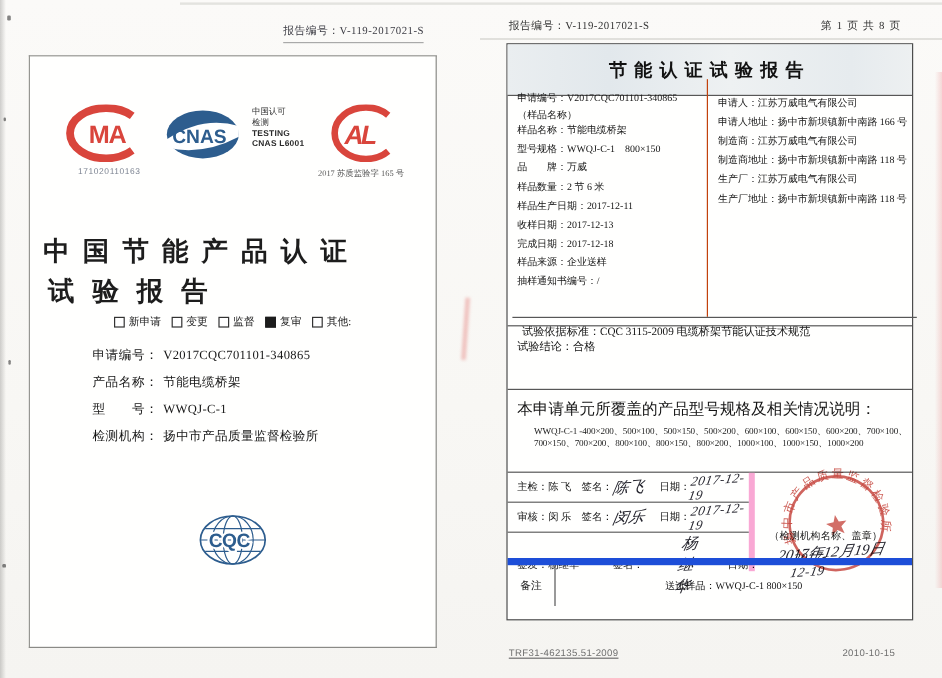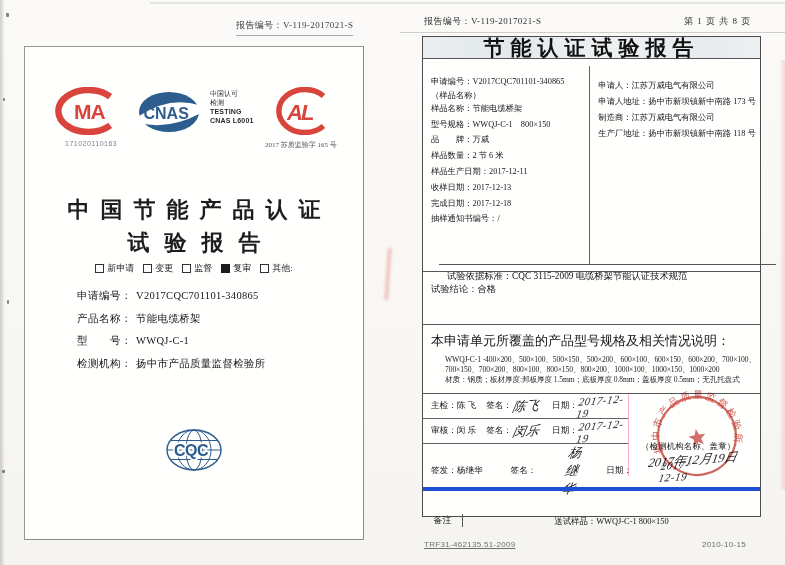--- a/index.html
+++ b/index.html
@@ -14,67 +14,67 @@
   .red-sliver{left:386px;top:248px;width:4px;height:52px;background:#e2706c;opacity:.38;filter:blur(1.4px);transform:rotate(4deg);}
   .pink-edge{left:779px;top:60px;width:6px;height:430px;background:linear-gradient(90deg,rgba(230,130,130,0),rgba(230,130,130,.28));}
   
   .lp-report{left:236px;top:19px;font-size:9px;color:#3c3c44;border-bottom:1px solid #a9a9a9;padding-bottom:3px;letter-spacing:.4px;}
   .lp-box{left:24px;top:46px;width:338px;height:492px;background:#fffffe;border:1px solid #969692;border-right-color:#8a8a86;border-bottom-color:#8a8a86;}
   .lp-box .abs{position:absolute;}
   .cma-num{left:40px;top:93px;font-size:7px;color:#7b8290;letter-spacing:.5px;font-family:"Liberation Sans",sans-serif;}
   .cnas-cap{left:185px;top:42px;font-size:7px;line-height:9px;color:#2b2b2b;font-family:"Liberation Sans",sans-serif;}
   .cnas-cap .b{font-weight:bold;letter-spacing:.2px;}
   .cal-cap{left:240px;top:93px;font-size:7px;color:#555;}
-  .lp-title{left:0;top:148px;width:100%;text-align:center;font-size:22px;font-weight:600;color:#1d1d1d;letter-spacing:11px;padding-left:11px;box-sizing:border-box;}
+  .lp-title{left:0;top:148px;width:100%;text-align:left;font-size:22px;font-weight:600;color:#1d1d1d;letter-spacing:11px;padding-left:11px;box-sizing:border-box;}
   .lp-title2{top:181px;letter-spacing:15px;padding-left:15px;}
   .cbx-row{left:0;top:215px;width:100%;display:flex;justify-content:center;gap:9px;font-size:9px;color:#222;}
   .cbx-item{display:inline-flex;align-items:center;}
   .cbx{width:7px;height:7px;border:1px solid #333;display:inline-block;margin-right:3px;background:#fff;}
   .cbx.filled{background:#1c1c1c;border-color:#1c1c1c;}
   .lp-fields{left:52px;top:242px;}
   .fline{height:22.5px;font-size:10.5px;color:#161616;white-space:nowrap;}
   .fline .flabel{letter-spacing:.5px;}
   .fline .fvalue{margin-left:4px;letter-spacing:.3px;}
   
   .rp-report{left:424px;top:15px;font-size:9px;color:#333;letter-spacing:.4px;}
   .rp-page{left:684px;top:15px;font-size:9px;color:#333;letter-spacing:1px;}
   .rp-headrule{left:400px;top:32px;width:385px;height:1px;background:#cfcfca;}
   .rtable{left:422px;top:36px;width:337px;height:479px;border:1.5px solid #4c4c4c;background:#fffffe;box-sizing:content-box;}
   .rtable .abs{position:absolute;}
-  .row-title{left:0;top:0;width:100%;height:22px;display:flex;align-items:center;justify-content:center;
-             font-size:21px;font-weight:bold;letter-spacing:6px;color:#111;border-bottom:1px solid #575757;box-sizing:border-box;
+  .row-title{left:0;top:0;width:100%;height:43px;display:flex;align-items:center;justify-content:center;
+             font-size:15px;font-weight:bold;letter-spacing:6px;color:#111;border-bottom:1px solid #575757;box-sizing:border-box;
              background:linear-gradient(90deg,#eaeef0 0%,#e2e8ec 25%,#eef1f2 55%,#e6ebee 85%,#edf0f1 100%);}
   .row-info{left:0;top:29px;width:100%;height:198px;display:flex;box-sizing:border-box;}
   .col-l{width:170px;border-right:1px solid #c2410c;box-sizing:border-box;padding:8px 6px 0 8px;}
   .col-r{flex:1;padding:12px 4px 0 8px;}
   .iline{font-size:8.3px;line-height:15.8px;color:#151515;white-space:nowrap;}
   .col-l .iline.sub{line-height:11px;}
   .col-r .iline{line-height:16px;}
-  .row-std{left:16px;top:227px;width:100%;height:24px;border-top:1px solid #575757;box-sizing:border-box;
+  .row-std{left:4px;top:227px;width:100%;height:24px;border-top:1px solid #575757;box-sizing:border-box;
            display:flex;align-items:center;padding-left:8px;font-size:9.3px;color:#141414;text-align:right;}
   .row-concl{left:0;top:234px;width:100%;height:36px;border-top:1px solid #575757;box-sizing:border-box;
              padding:11px 0 0 8px;font-size:9.3px;color:#141414;}
   .row-cov{left:0;top:287px;width:100%;height:69px;border-top:1px solid #575757;box-sizing:border-box;padding:7px 6px 0 8px;}
   .cov-head{font-size:13px;color:#141414;margin-bottom:5px;}
   .cline{font-size:7.6px;line-height:10.2px;color:#222;margin-left:14px;white-space:nowrap;letter-spacing:-.1px;}
   .row-sig{left:0;top:356px;width:100%;height:83px;border-top:1px solid #575757;box-sizing:border-box;display:flex;}
-  .sig-rows{width:206px;border-right:1px solid #f9a8d4;box-sizing:border-box;display:flex;flex-direction:column;}
+  .sig-rows{width:206px;border-right:5px solid #f9a8d4;box-sizing:border-box;display:flex;flex-direction:column;}
   .sig-row{flex:1;display:flex;align-items:center;padding-left:8px;font-size:8.6px;color:#141414;border-bottom:1px solid #616161;}
   .sig-row:last-child{border-bottom:none;gap:28px;}
   .sig-role{width:62px;white-space:nowrap;}
   .sig-slabel{white-space:nowrap;}
   .script{display:inline-block;font-style:italic;color:#25252e;transform:skewX(-14deg) rotate(-4deg);}
   .sig-name{font-size:13px;width:44px;margin-left:1px;}
   .sig-dlabel{white-space:nowrap;}
   .sig-date{font-size:11px;letter-spacing:.5px;}
   .stamp-cell{flex:1;position:relative;}
   .stamp-cap{left:12px;top:47px;font-size:8.4px;color:#141414;letter-spacing:.2px;}
   .stamp-date{left:20px;top:58px;font-size:12.5px;}
   .seal{left:18px;top:-4px;transform:rotate(-10deg);mix-blend-mode:multiply;opacity:.92;}
-  .row-remark{left:0;top:450px;width:100%;height:40px;border-top:4px solid #1d4ed8;box-sizing:border-box;display:flex;align-items:flex-end;}
+  .row-remark{left:0;top:428px;width:100%;height:40px;border-top:6px solid #1d4ed8;box-sizing:border-box;display:flex;}
   .remark-label{width:40px;border-right:1px solid #575757;box-sizing:border-box;display:flex;align-items:center;justify-content:center;font-size:9px;color:#141414;}
   .remark-value{flex:1;display:flex;align-items:center;justify-content:center;font-size:8.4px;color:#141414;}
   .foot-l{left:424px;top:540px;font-size:8px;color:#6f6f6f;font-family:"Liberation Sans",sans-serif;letter-spacing:.3px;text-decoration:underline;}
   .foot-r{left:702px;top:540px;font-size:8px;color:#6f6f6f;font-family:"Liberation Sans",sans-serif;letter-spacing:.3px;}
   svg text{font-family:"Liberation Sans",sans-serif;}
 </style>
 </head>
 <body>
 
 <div id="canvas">
@@ -173,39 +173,41 @@
       <div class="col-l" id="info-left">
           <div class="iline">申请编号：V2017CQC701101-340865</div>
           <div class="iline sub">（样品名称）</div>
           <div class="iline">样品名称：节能电缆桥架</div>
           <div class="iline">型号规格：WWQJ-C-1　800×150</div>
           <div class="iline">品　　牌：万威</div>
           <div class="iline">样品数量：2 节 6 米</div>
           <div class="iline">样品生产日期：2017-12-11</div>
           <div class="iline">收样日期：2017-12-13</div>
           <div class="iline">完成日期：2017-12-18</div>
+          <div class="iline">样品来源：企业送样</div>
           <div class="iline">抽样通知书编号：/</div>
         </div>
       <div class="col-r" id="info-right">
           <div class="iline">申请人：江苏万威电气有限公司</div>
-          <div class="iline">申请人地址：扬中市新坝镇新中南路 173 号</div>
+          <div class="iline">申请人地址：扬中市新坝镇新中南路 166 号</div>
           <div class="iline">制造商：江苏万威电气有限公司</div>
+          <div class="iline">制造商地址：扬中市新坝镇新中南路 118 号</div>
+          <div class="iline">生产厂：江苏万威电气有限公司</div>
           <div class="iline">生产厂地址：扬中市新坝镇新中南路 118 号</div>
         </div>
     </div>
 
     <div class="abs row-std">试验依据标准：CQC 3115-2009 电缆桥架节能认证技术规范</div>
     <div class="abs row-concl">试验结论：合格</div>
 
     <div class="abs row-cov">
       <div class="cov-head">本申请单元所覆盖的产品型号规格及相关情况说明：</div>
       <div id="cov-lines">
           <div class="cline">WWQJ-C-1 -400×200、500×100、500×150、500×200、600×100、600×150、600×200、700×100、</div>
           <div class="cline">700×150、700×200、800×100、800×150、800×200、1000×100、1000×150、1000×200</div>
-          <div class="cline">材质：钢质；板材厚度:邦板厚度 1.5mm；底板厚度 0.8mm；盖板厚度 0.5mm；无孔托盘式</div>
         </div>
     </div>
 
     <div class="abs row-sig">
       <div class="sig-rows" id="sig-rows">
           <div class="sig-row">
             <span class="sig-role">主检：陈 飞</span>
             <span class="sig-slabel">签名：</span>
             <span class="script sig-name">陈飞</span>
             <span class="sig-dlabel">日期：</span>

